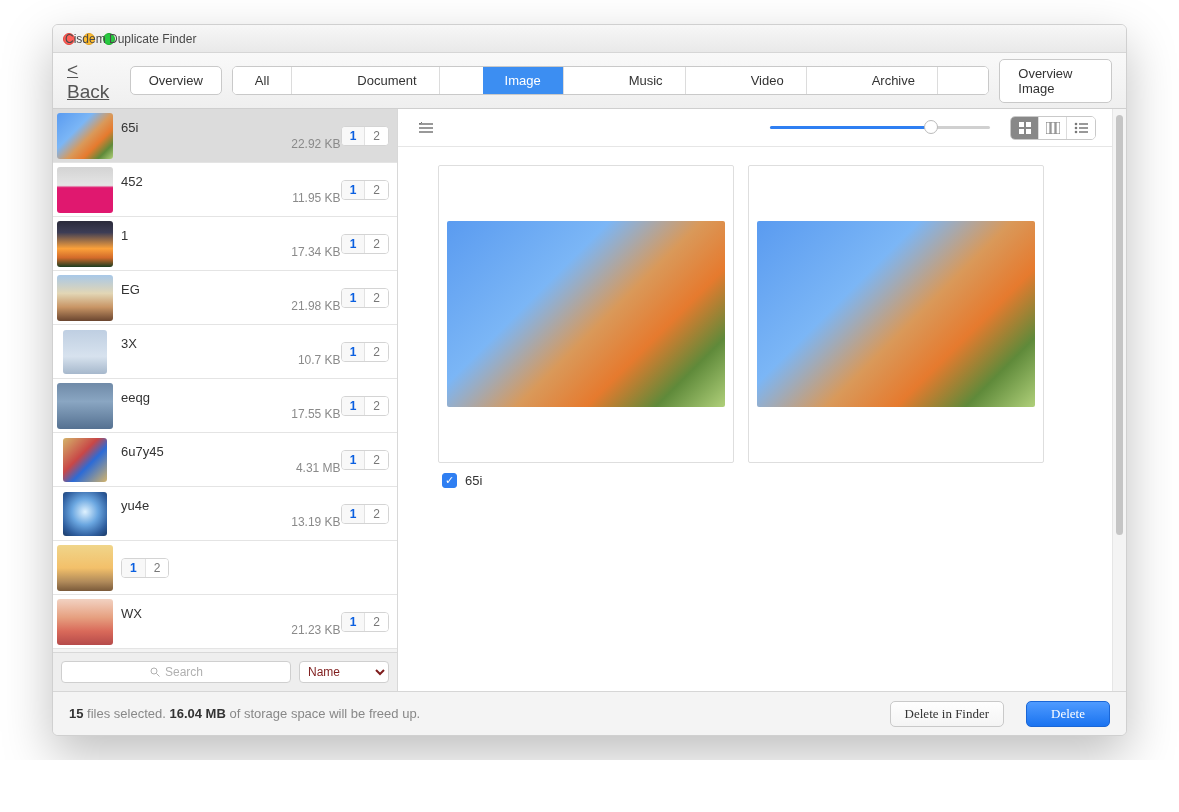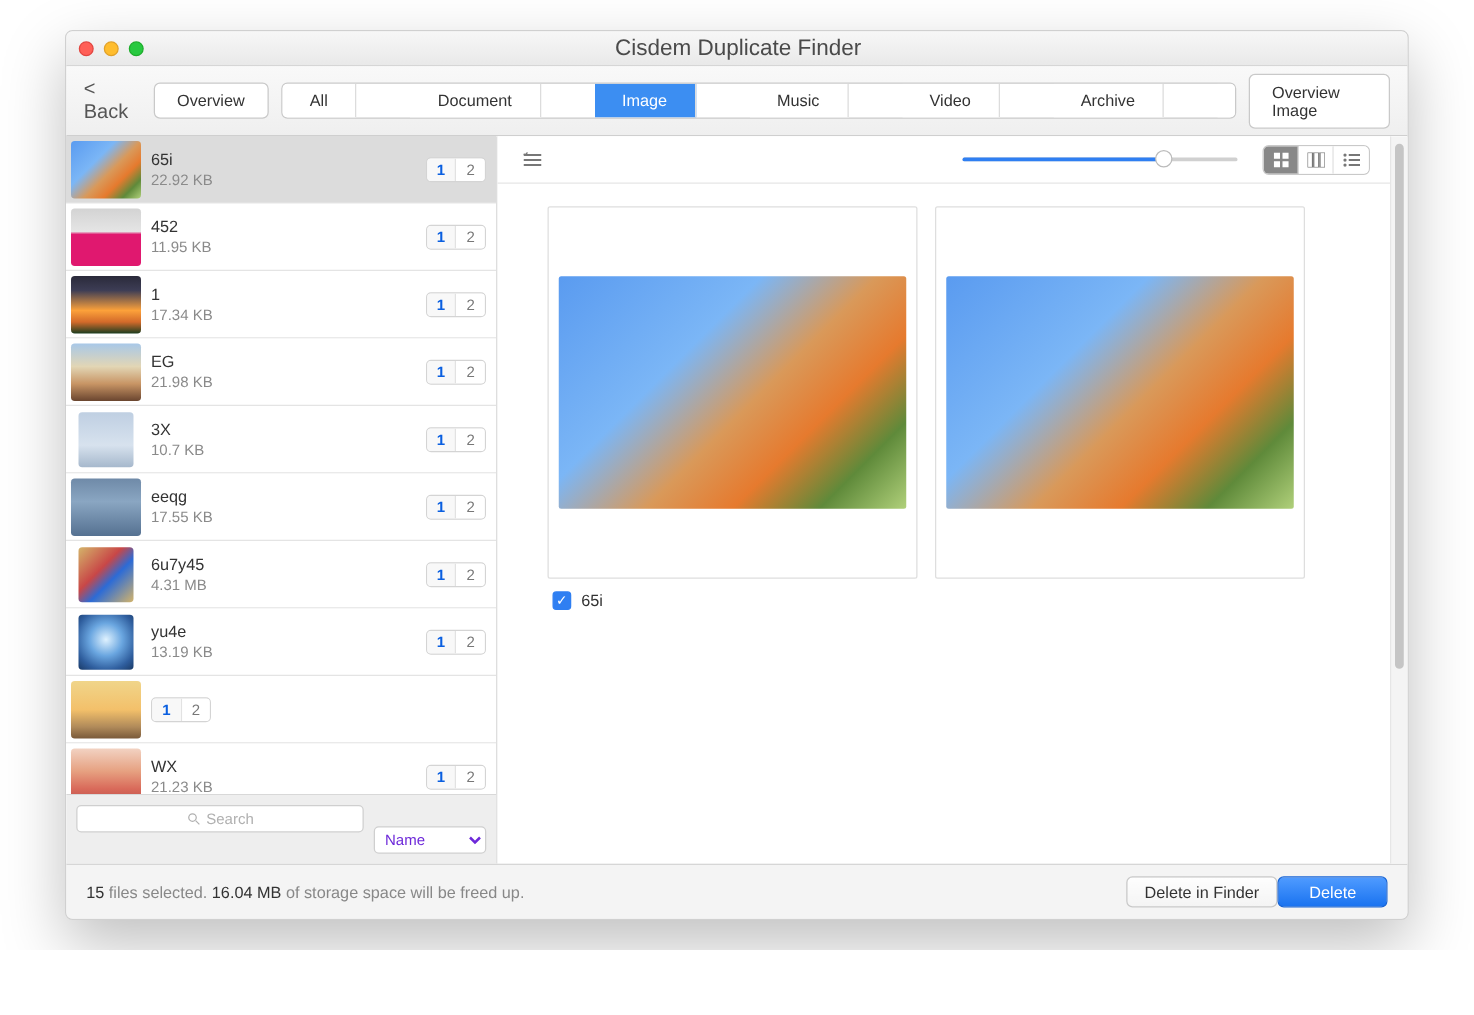--- a/index.html
+++ b/index.html
@@ -5,48 +5,48 @@
   * { box-sizing: border-box; margin: 0; padding: 0; }
   body { font-family: -apple-system, BlinkMacSystemFont, "Helvetica Neue", Arial, sans-serif; background: #fff; font-size: 13px; color: #333; }
   .window { width: 1075px; height: 712px; margin: 24px auto; border: 1px solid #d0d0d0; border-radius: 6px; box-shadow: 0 20px 50px rgba(0,0,0,0.25); background: #f6f6f6; display: flex; flex-direction: column; overflow: hidden; }
   
   .titlebar { height: 28px; background: linear-gradient(#f7f7f7,#e9e9e9); border-bottom: 1px solid #d6d6d6; display: flex; align-items: center; padding: 0 10px; }
   .traffic { display: flex; gap: 8px; }
   .tl { width: 12px; height: 12px; border-radius: 50%; }
   .tl.red { background:#ff5f57; border:0.5px solid #e24640;}
   .tl.yellow { background:#ffbd2e; border:0.5px solid #e1a128;}
   .tl.green { background:#28c940; border:0.5px solid #1dad2b;}
-  .titlebar .title { flex:1; text-align:center; font-size:18px; color:#4a4a4a; margin-left:-50px; }
+  .titlebar .title { flex:1; font-size:12px; color:#4a4a4a; margin-left:-50px; }
   
   .toolbar { height: 56px; background: linear-gradient(#f9f9f9,#efefef); border-bottom:1px solid #cfcfcf; display:flex; align-items:center; padding:0 14px; gap:10px; }
-  .back { font-size:16px; color:#555; cursor:pointer; margin-right:6px; }
+  .back { font-size:19px; color:#555; cursor:pointer; margin-right:6px;text-decoration:underline; }
   .seg { display:inline-flex; border:1px solid #c9c9c9; border-radius:5px; overflow:hidden; background:#fff;gap:43px; }
   .seg .btn { padding: 6px 22px; font-size:13px; color:#333; background:#fff; border-right:1px solid #dcdcdc; cursor:pointer; white-space:nowrap; }
   .seg .btn:last-child { border-right:none; }
   .seg .btn.active { background:#3c8ef2; color:#fff; }
   .lone-btn { display:inline-flex; border:1px solid #c9c9c9; border-radius:5px; background:#fff; padding:6px 18px; font-size:13px; cursor:pointer; }
   
   .body { flex:1; display:flex; overflow:hidden; background:#fff; }
   
   .sidebar { width:345px; border-right:1px solid #d8d8d8; display:flex; flex-direction:column; background:#f3f3f3; }
   .list { flex:1; overflow-y:auto; }
   .row { display:flex; align-items:center; height:54px; padding:4px 8px 4px 4px; border-bottom:1px solid #e4e4e4; background:#fff; cursor:pointer; }
   .row.sel { background:#dcdcdc; }
   .thumb { width:56px; height:46px; border-radius:3px; margin-right:8px; flex-shrink:0; }
   .thumb.sq { width:44px; height:44px; margin-left:6px; margin-right:14px; }
   .meta { flex:1; display:flex; flex-direction:column; justify-content:center; gap:2px; }
   .fname { font-size:13px; color:#333; }
-  .fsize { font-size:12px; color:#8a8a8a; }
+  .fsize { font-size:12px; color:#8a8a8a;text-align:right; }
   .counts { display:flex; gap:0; border:1px solid #d4d4d4; border-radius:4px; overflow:hidden; font-size:12px; background:#fff; }
   .counts span { padding:2px 8px; }
   .counts .sel { color:#0a5fe0; font-weight:600; background:#f8f8f8; border-right:1px solid #e2e2e2; }
   .counts .tot { color:#777; background:#fff; }
   .sidebar-footer { display:flex; gap:8px; padding:8px; border-top:1px solid #d8d8d8; background:#eee; }
   .search { flex:1; display:flex; align-items:center; justify-content:center; gap:4px; border:1px solid #cfcfcf; border-radius:4px; background:#fff; height:22px; font-size:12px; color:#b0b0b0; }
-  .sortsel { width:90px; height:22px; border:1px solid #cfcfcf; border-radius:4px; background:#fff; font-size:12px; padding:0 4px; color:#6d28d9;margin-top:17px; }
+  .sortsel { width:90px; height:22px; border:1px solid #cfcfcf; border-radius:4px; background:#fff; font-size:12px; padding:0 4px; color:#7f1d1d; }
   
   .main { flex:1; display:flex; background:#fff; }
   .preview { flex:1; display:flex; flex-direction:column; }
   .preview-toolbar { height:38px; border-bottom:1px solid #e6e6e6; display:flex; align-items:center; padding:0 16px; justify-content:space-between; }
   .icon-btn { width:24px; height:24px; display:flex; align-items:center; justify-content:center; color:#666; cursor:pointer; }
   .zoom { display:flex; align-items:center; width:220px; }
   .zoom .track { flex:1; height:3px; background:#d0d0d0; position:relative; border-radius:2px; }
   .zoom .fill { position:absolute; left:0; top:0; height:3px; background:#2f7ff2; border-radius:2px; width:73%; }
   .zoom .knob { position:absolute; left:73%; top:-6px; width:14px; height:14px; background:#fff; border:1px solid #bbb; border-radius:50%; transform:translateX(-50%); }
   .viewseg { display:flex; border:1px solid #c9c9c9; border-radius:5px; overflow:hidden; }
@@ -58,22 +58,22 @@
   .imgbox { border:1px solid #dedede; border-radius:2px; padding:8px; height:298px; display:flex; align-items:center; justify-content:center; background:#fff; }
   .imgbox .img { width:278px; height:186px; border-radius:2px; }
   .caption { display:flex; align-items:center; gap:8px; padding:10px 4px; font-size:13px; }
   .chk { width:15px; height:15px; border-radius:3px; border:1px solid #bbb; background:#fff; display:flex; align-items:center; justify-content:center; font-size:11px; color:#fff; }
   .chk.checked { background:#2f7ff2; border-color:#2f7ff2; }
   .main .scroll { width:14px; background:#f4f4f4; border-left:1px solid #e6e6e6; position:relative; }
   .main .scroll .handle { position:absolute; left:3px; top:6px; width:7px; height:420px; background:#c5c5c5; border-radius:4px; }
   
   .statusbar { height:44px; border-top:1px solid #d6d6d6; background:#f4f4f4; display:flex; align-items:center; padding:0 16px; font-size:13px; }
   .status-text { flex:1; color:#888; }
-  .status-text b { color:#333; font-weight:400; }
-  .mac-btn { border:1px solid #c9c9c9; border-radius:5px; background:linear-gradient(#fefefe,#f4f4f4); padding:4px 14px; font-size:13px; cursor:pointer; margin-left:0; }
+  .status-text b { color:#333; font-weight:700; }
+  .mac-btn { border:1px solid #c9c9c9; border-radius:5px; background:linear-gradient(#fefefe,#f4f4f4); padding:4px 14px; font-size:13px; cursor:pointer; margin-left:22px;font-family:Liberation Serif, serif; }
   .mac-btn.primary { background:linear-gradient(#4f9bff,#1a73f0); color:#fff; border:1px solid #1a66d6; padding:4px 24px; }
   
   .ph-butterfly { background: linear-gradient(135deg,#5a9bf0 0%,#7bb6f6 35%,#d9995a 55%,#e67a2e 70%,#5f8a3a 85%,#b0d07a 100%); }
   .ph-pink { background: linear-gradient(#d3d3d3 0%,#e5e5e5 40%,#e0186f 45%,#e0186f 100%); }
   .ph-sunset { background: linear-gradient(#2a2a3a 0%,#3d3d55 25%,#fca13a 60%,#d36a2a 80%,#1b3d20 100%); }
   .ph-lake { background: linear-gradient(#a8c8e8 0%,#e2d6b5 40%,#c89565 70%,#6a452f 100%); }
   .ph-sky { background: linear-gradient(#bfcfe2 0%,#d7e2ee 60%,#a6b8cc 100%); }
   .ph-sea { background: linear-gradient(#6f8aa8 0%,#8aa6c2 40%,#557191 100%); }
   .ph-toy { background: linear-gradient(135deg,#d4b46a 0%,#c84747 40%,#2c6bd6 60%,#d4b46a 100%); }
   .ph-orb { background: radial-gradient(circle at 50% 45%, #dff2ff 0%, #6aa6e0 40%, #2f5e9e 75%, #1a3a66 100%); }

